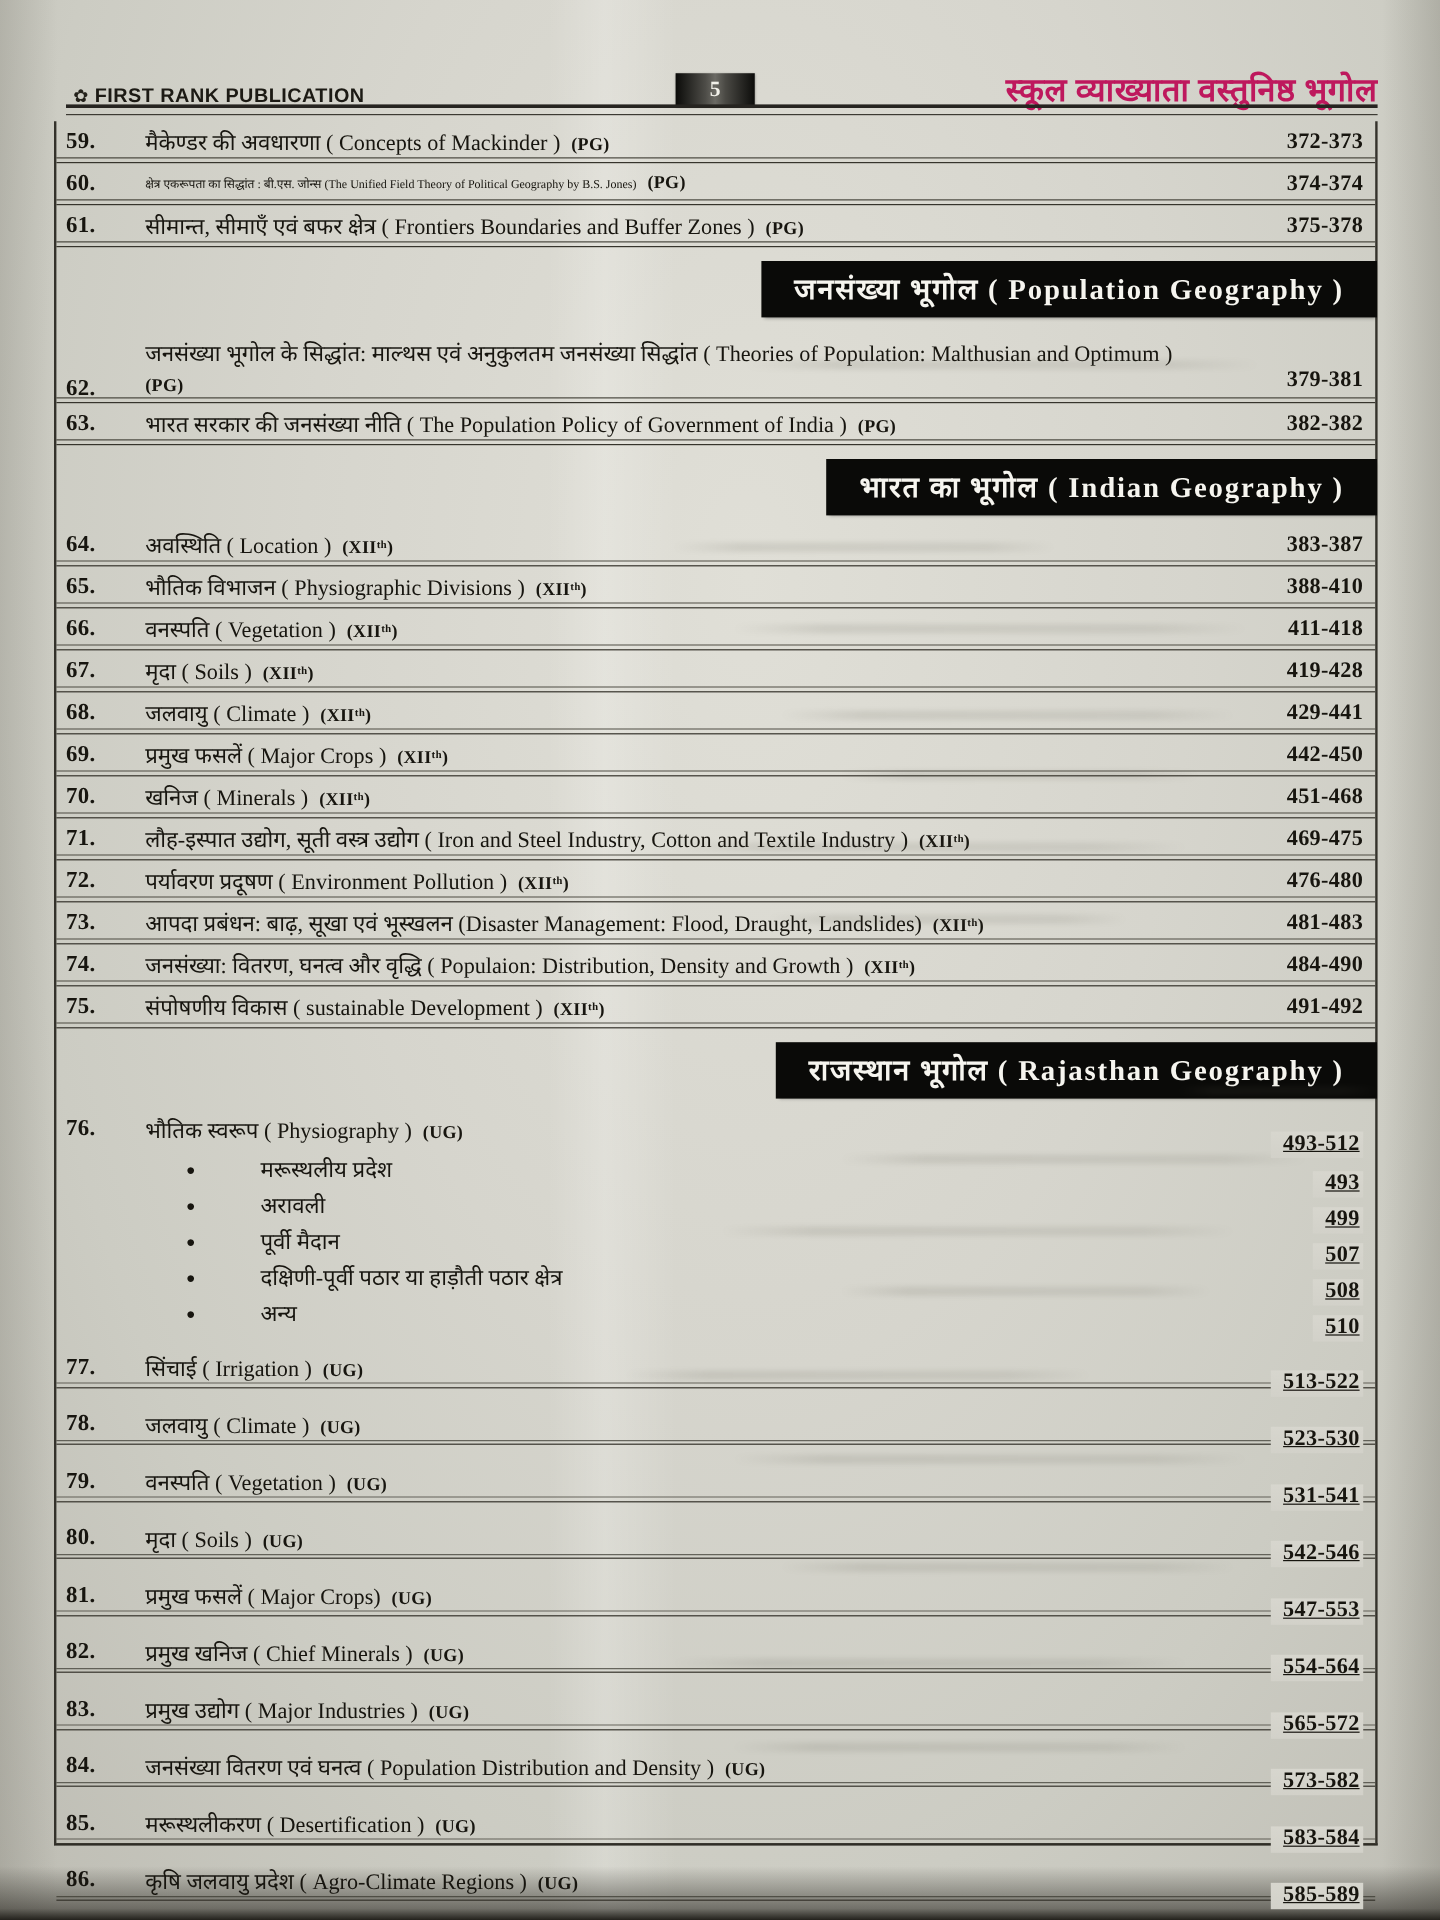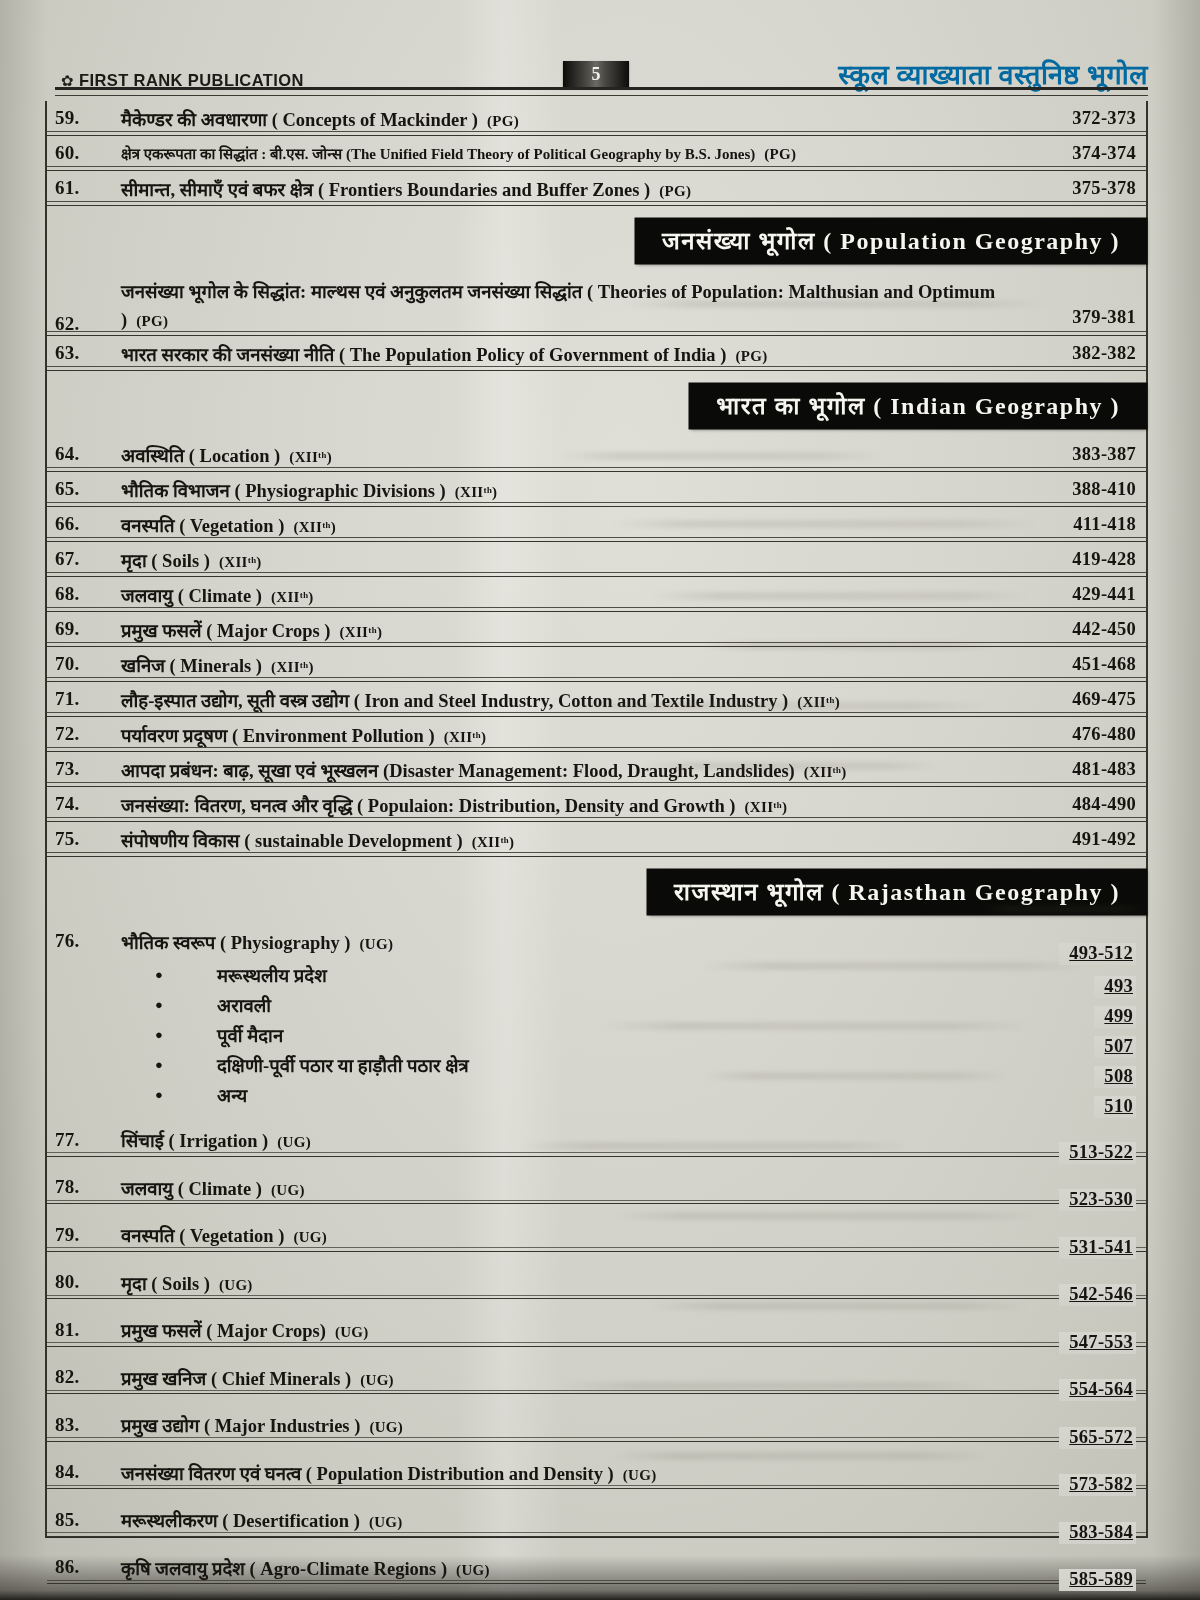--- a/index.html
+++ b/index.html
@@ -25,21 +25,21 @@
   }
   .logo-glyph{font-size:15px;line-height:1;color:#24221b;}
   .pagenum-box{
     position:absolute;left:508px;bottom:8px;width:66px;height:27px;
     background:linear-gradient(90deg,#0b0b09 0%,#4e4d48 38%,#6b6a64 50%,#4a4944 63%,#0c0c0a 100%);
     color:#f2f1ea;font-weight:bold;font-size:18px;text-align:center;line-height:27px;
     box-shadow:0 1px 2px rgba(0,0,0,.35);
   }
   .booktitle{
     position:absolute;right:0;bottom:4px;
-    font-size:27px;font-weight:bold;color:#0369a1;
+    font-size:27px;font-weight:bold;color:#be185d;
     letter-spacing:.5px;white-space:nowrap;
   }
   .header-rule{
     position:absolute;left:0;right:0;bottom:0;height:5px;
     border-top:3.5px solid #262420;border-bottom:1.3px solid #3c3a33;
   }
 
   
   .toc{
     position:absolute;left:45px;right:52px;top:101px;bottom:62px;
@@ -54,22 +54,22 @@
   .ruled{border-bottom:1.7px solid #36342c;}
   .ruled::after{
     content:"";position:absolute;left:0;right:0;bottom:2.6px;
     border-bottom:1.4px solid rgba(54,52,44,.85);
   }
   .num{
     flex:0 0 66px;font-weight:bold;font-size:19px;letter-spacing:.3px;
   }
   .main{flex:0 1 auto;white-space:nowrap;min-width:0;}
   .twoline .main{white-space:normal;max-width:880px;line-height:1.55;}
-  .title{font-size:18.5px;font-weight:700;text-align:center;}
-  .small .title{font-size:15px;}
+  .title{font-size:18.5px;font-weight:400;text-align:center;}
+  .small .title{font-size:10px;}
   .tag{font-size:15px;font-weight:600;margin-left:5px;letter-spacing:.3px;}
   .pages{
     margin-left:auto;font-weight:bold;font-size:18.5px;letter-spacing:.3px;
     padding-left:12px;white-space:nowrap;
   }
   .twoline{min-height:64px;align-items:flex-end;padding-top:5px;}
   .twoline .pages{align-self:flex-end;margin-bottom:7px;text-align:center;}
 
   
   .band{text-align:right;margin:13px 0 11px 0;height:42px;}

